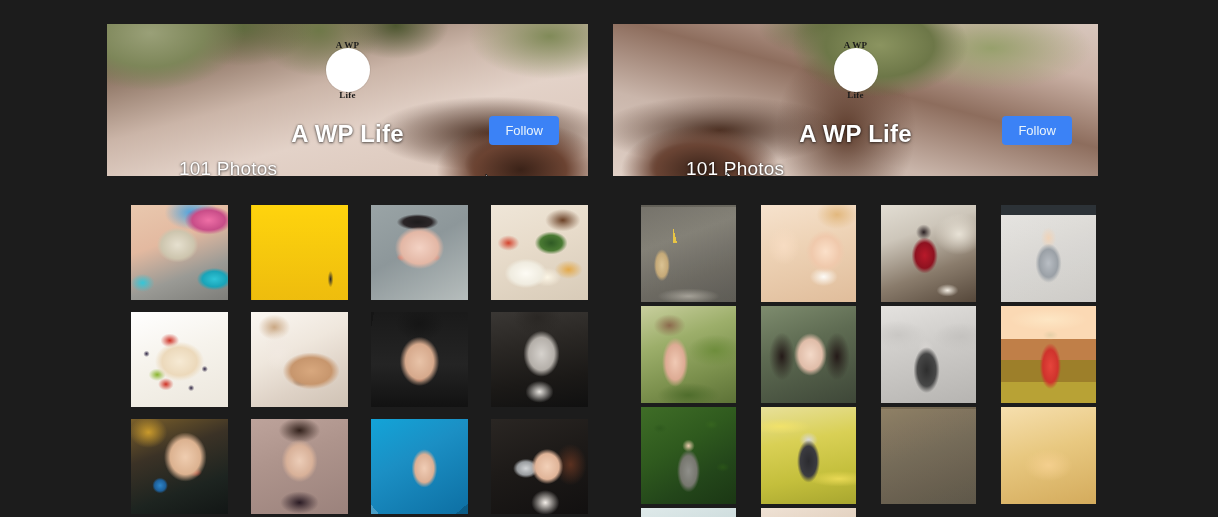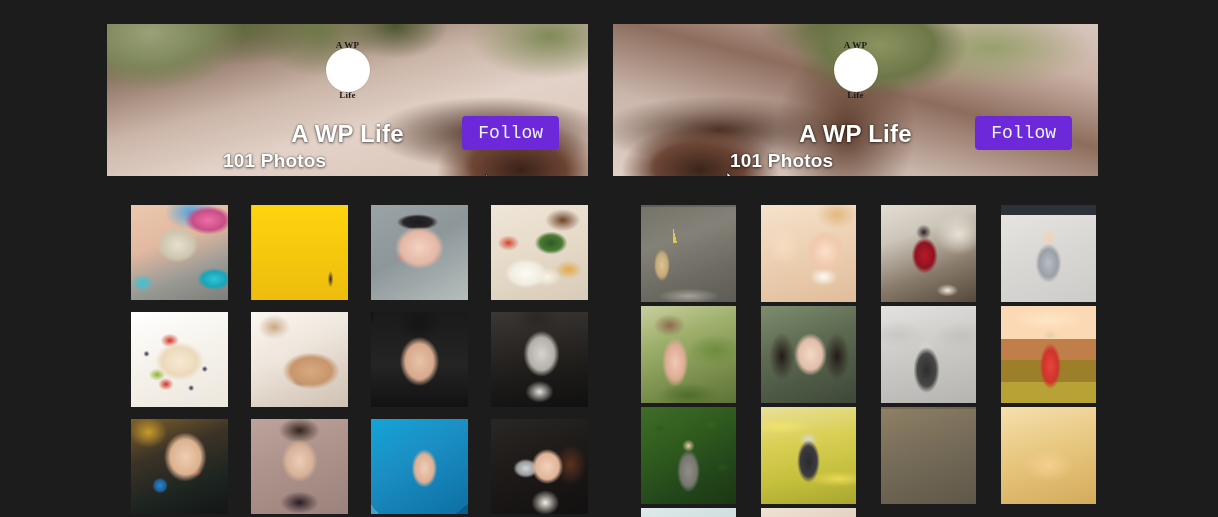--- a/index.html
+++ b/index.html
@@ -62,35 +62,34 @@
   }
   .avatar span { display: block; }
 
   .cover-title {
     position: absolute; top: 96px; left: 50%; transform: translateX(-50%);
     color: #ffffff; font-size: 24px; font-weight: 700;
     letter-spacing: 0.2px; white-space: nowrap;
     text-shadow: 0 1px 3px rgba(0,0,0,.55), 0 0 2px rgba(0,0,0,.5);
   }
   .cover-count {
-    position: absolute; top: 126px; left: 72px;
-    color: #ffffff; font-size: 19px; font-weight: 700;
+    position: absolute; top: 134px; left: 72px;
+    color: #ffffff; font-size: 19px; font-weight: 400;
     letter-spacing: 0.2px; white-space: nowrap;
     text-shadow: 0 1px 3px rgba(0,0,0,.55), 0 0 2px rgba(0,0,0,.5);
-    margin-left: 44px;
   }
   .cover-left .cover-count { left: 72px; }
   .cover-right .cover-count { left: 73px; }
 
   .follow-btn {
     position: absolute; top: 92px; right: 29px;
-    background: #6d28d9; color: #e9f4fb;
+    background: #3b82f6; color: #e9f4fb;
     border: none; border-radius: 4px;
-    padding: 8px 16px; font-size: 18px;
-    font-family: Liberation Mono, monospace;
+    padding: 8px 16px; font-size: 13px;
+    font-family: Liberation Sans, sans-serif;
     cursor: pointer; line-height: 1;
   }
   .cover-right .follow-btn { right: 26px; }
 
   .cursor-mark {
     position: absolute; width: 11px; height: 15px;
     pointer-events: none;
   }
   .cursor-a { top: 150px; left: 378px; }
   .cursor-b { top: 148px; left: 113px; }

